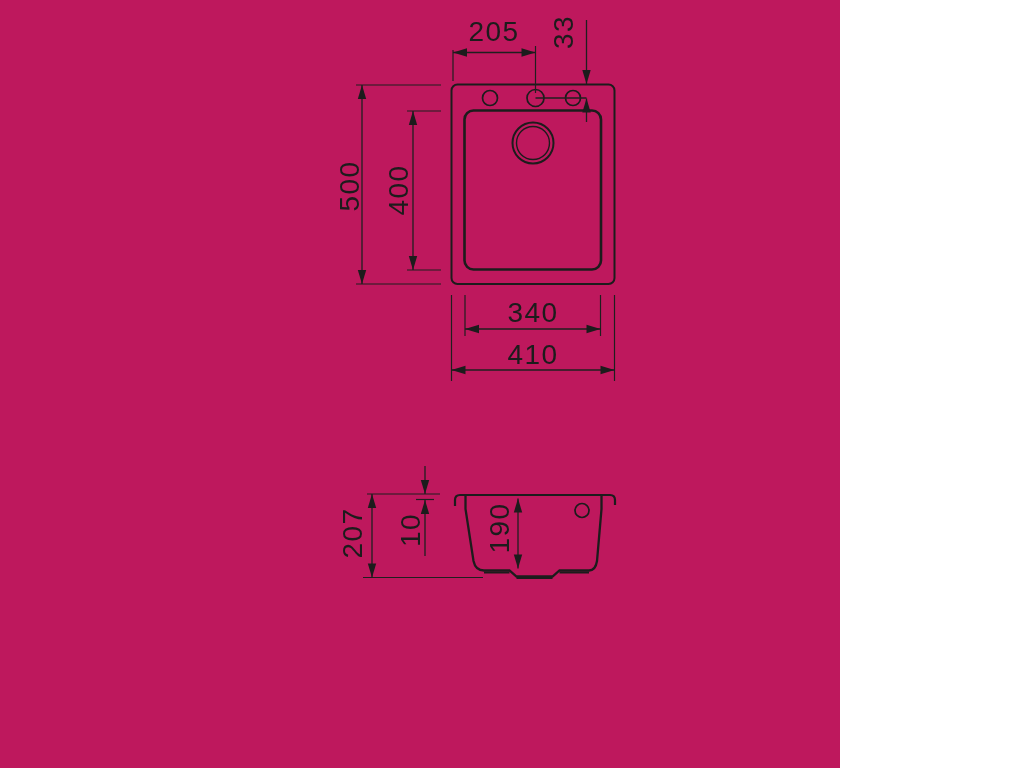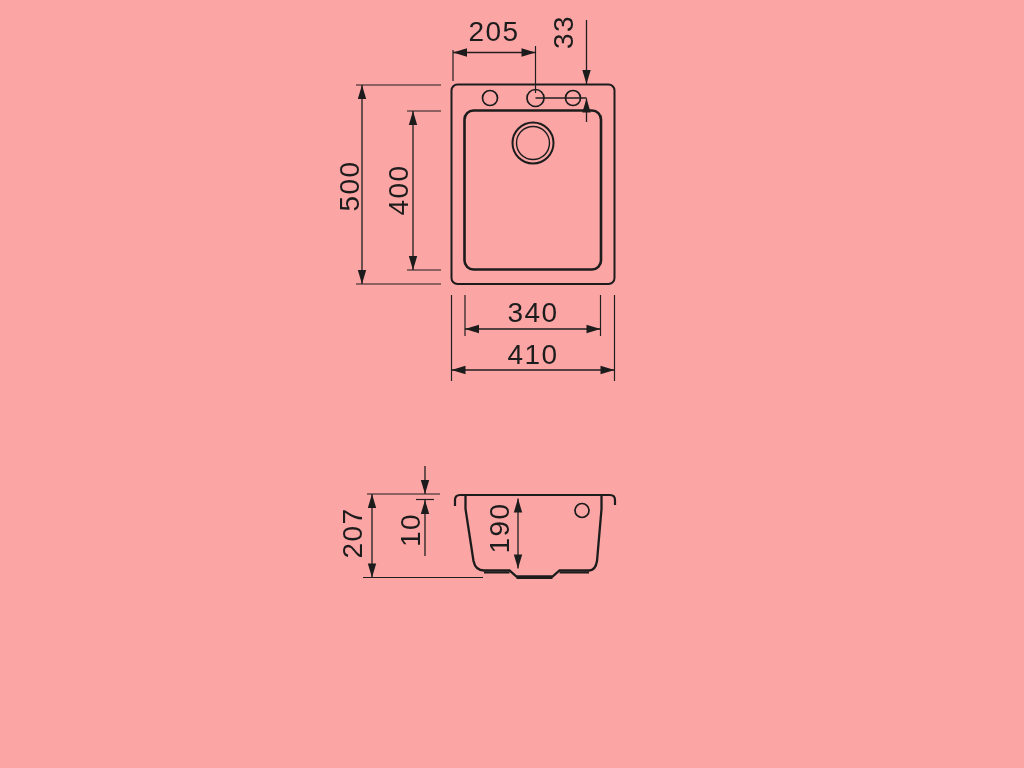--- a/index.html
+++ b/index.html
@@ -2,21 +2,21 @@
 <html><head>
 <meta charset="utf-8">
 <style>
   html,body{margin:0;padding:0;}
   body{
     width:1024px;height:768px;
     background:#ffffff;
     font-family:"Liberation Sans", sans-serif;
     overflow:hidden;
   }
-  .canvas-wrap{position:relative;width:1024px;height:768px;background:#fca5a5;}
+  .canvas-wrap{position:relative;width:840px;height:768px;background:#be185d;}
   svg{display:block;}
   .geo{fill:none;stroke:#1c1c1c;}
   .dim{fill:none;stroke:#1f1f1f;stroke-width:1.3;}
   .ext{fill:none;stroke:#1f1f1f;stroke-width:1.2;}
   .dim-label{
     font-family:"Liberation Sans", sans-serif;
     font-size:28px;
     letter-spacing:1.5px;
     fill:#1c1c1c;
   }

